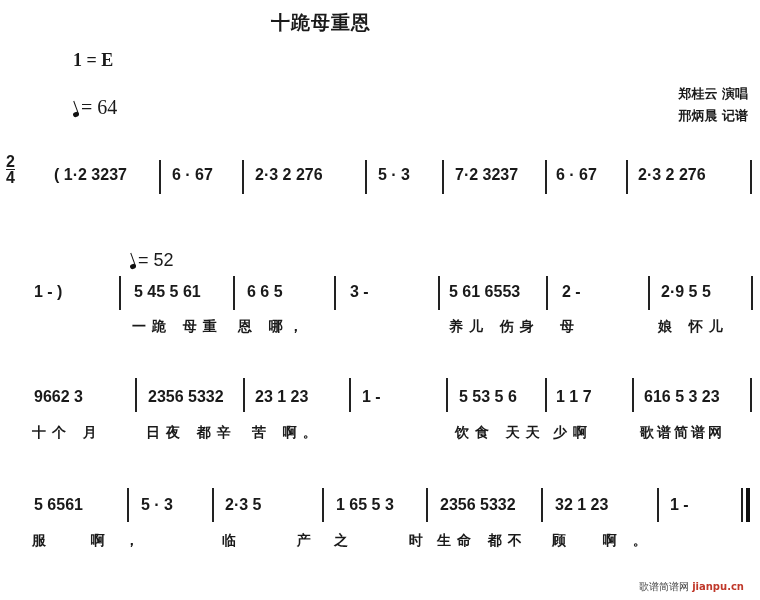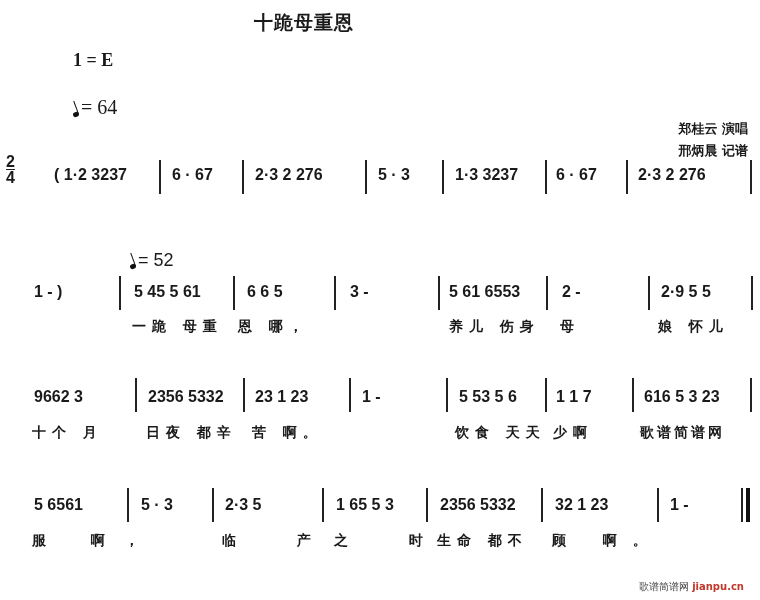--- a/index.html
+++ b/index.html
@@ -1,21 +1,21 @@
 <!DOCTYPE html>
 <html><head>
 <meta charset="utf-8">
 <style>
   html, body { margin:0; padding:0; background:#ffffff; }
   body { width:760px; height:600px; position:relative; overflow:hidden; color:#1a1a1a; font-family:"Liberation Sans", sans-serif; }
   .abs { position:absolute; }
-  .title { left:0; width:608px; top:10px; text-align:center; font-size:19px; font-weight:bold; font-family:"DejaVu Sans", sans-serif; letter-spacing:1px; }
+  .title { left:0; width:608px; top:10px; text-align:center; font-size:19px; font-weight:bold; font-family:"DejaVu Sans", sans-serif; letter-spacing:1px;padding-left:17px; }
   .key { left:73px; top:50px; font-family:"Liberation Serif", serif; font-weight:bold; font-size:18px; }
   .tempo { left:73px; top:96px; font-family:"Liberation Serif", serif; font-size:20px; }
-  .credits { right:12px; top:83px; text-align:right; font-family:"DejaVu Serif", serif; font-size:13px; line-height:22px; font-weight:bold;margin-top:35px; }
+  .credits { right:12px; top:83px; text-align:right; font-family:"DejaVu Serif", serif; font-size:13px; line-height:22px; font-weight:bold; }
   .notehead { display:inline-block; width:6px; height:5px; background:#111; border-radius:50%; transform:rotate(-20deg); position:relative; top:3px; margin-right:2px; }
   .notehead::after { content:""; position:absolute; right:0; bottom:2px; width:1.2px; height:14px; background:#111; }
   .n { position:absolute; font-size:16px; font-weight:bold; font-family:"Liberation Sans", sans-serif; white-space:nowrap; }
   .bar { position:absolute; width:1.5px; background:#222; }
   .lyr { position:absolute; font-size:14px; font-family:"DejaVu Sans", sans-serif; font-weight:bold; white-space:nowrap; letter-spacing:6px; }
   .timesig { position:absolute; left:6px; top:154px; font-size:16px; font-weight:bold; text-align:center; line-height:15px; }
   .timesig .frac { display:block; border-bottom:1.5px solid #222; }
   .final-bar { position:absolute; width:4px; background:#111; }
   .watermark { right:16px; bottom:6px; font-size:10px; color:#444; font-family:"DejaVu Sans", sans-serif; }
   .watermark .url { color:#c0392b; font-weight:bold; }
@@ -33,21 +33,21 @@
 
 <div class="timesig"><span class="frac">2</span><span>4</span></div>
 <div class="n" style="left:54px;top:166px">( 1·2 3237</div>
 <div class="bar" style="left:159px;top:160px;height:34px"></div>
 <div class="n" style="left:172px;top:166px">6 · 67</div>
 <div class="bar" style="left:242px;top:160px;height:34px"></div>
 <div class="n" style="left:255px;top:166px">2·3 2 276</div>
 <div class="bar" style="left:365px;top:160px;height:34px"></div>
 <div class="n" style="left:378px;top:166px">5 · 3</div>
 <div class="bar" style="left:442px;top:160px;height:34px"></div>
-<div class="n" style="left:455px;top:166px">1·3 3237</div>
+<div class="n" style="left:455px;top:166px">7·2 3237</div>
 <div class="bar" style="left:545px;top:160px;height:34px"></div>
 <div class="n" style="left:556px;top:166px">6 · 67</div>
 <div class="bar" style="left:626px;top:160px;height:34px"></div>
 <div class="n" style="left:638px;top:166px">2·3 2 276</div>
 <div class="bar" style="left:750px;top:160px;height:34px"></div>
 
 <div class="abs" style="left:130px;top:250px;font-size:18px"><span class="notehead"></span><span>= 52</span></div>
 <div class="n" style="left:34px;top:283px">1 - )</div>
 <div class="bar" style="left:119px;top:276px;height:34px"></div>
 <div class="n" style="left:134px;top:283px">5 45 5 61</div>

